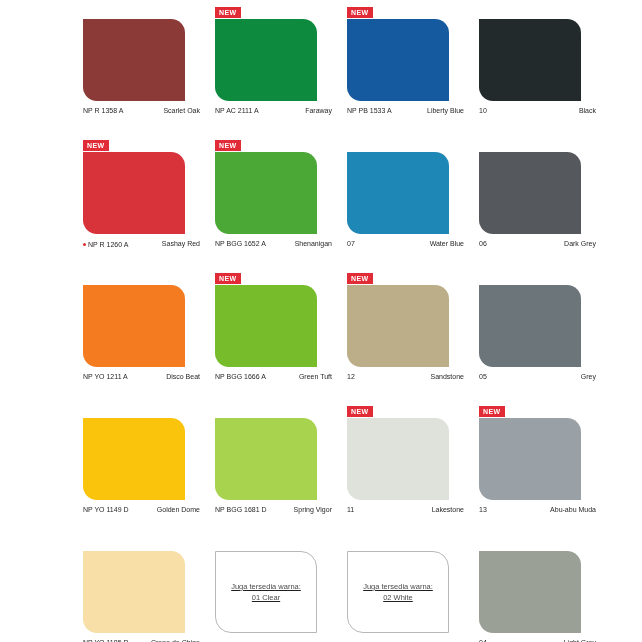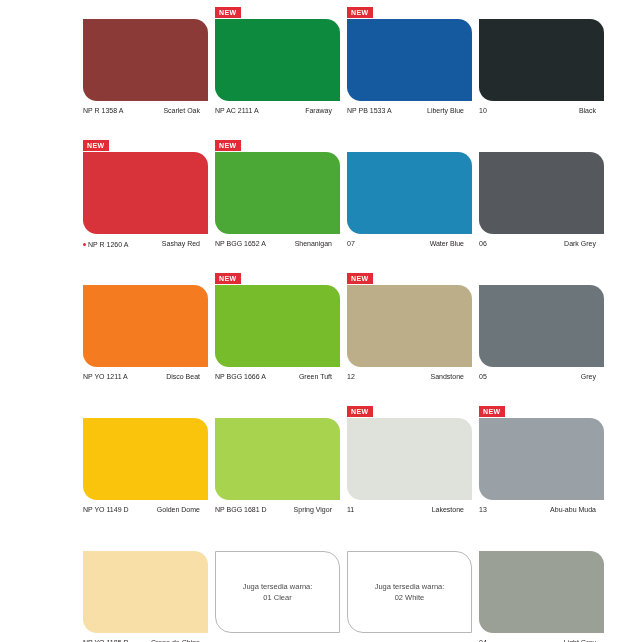--- a/index.html
+++ b/index.html
@@ -53,25 +53,26 @@
     font-weight: bold;
     letter-spacing: 0.4px;
     line-height: 9px;
     padding: 1px 4px 1px 4px;
     font-family: "Liberation Sans", sans-serif;
   }
   .cell.is-new .badge {
     display: block;
   }
   .swatch {
-    width: 125px;
+    width: 102px;
     height: 82px;
     border-radius: 0 14px 0 14px;
     box-sizing: border-box;
     position: relative;
+    text-decoration: underline;
   }
   .swatch.outlined {
     background: #ffffff;
     border: 1px solid #b6b8ba;
     border-radius: 0 16px 0 16px;
     display: flex;
     align-items: center;
     justify-content: center;
     text-align: center;
   }

